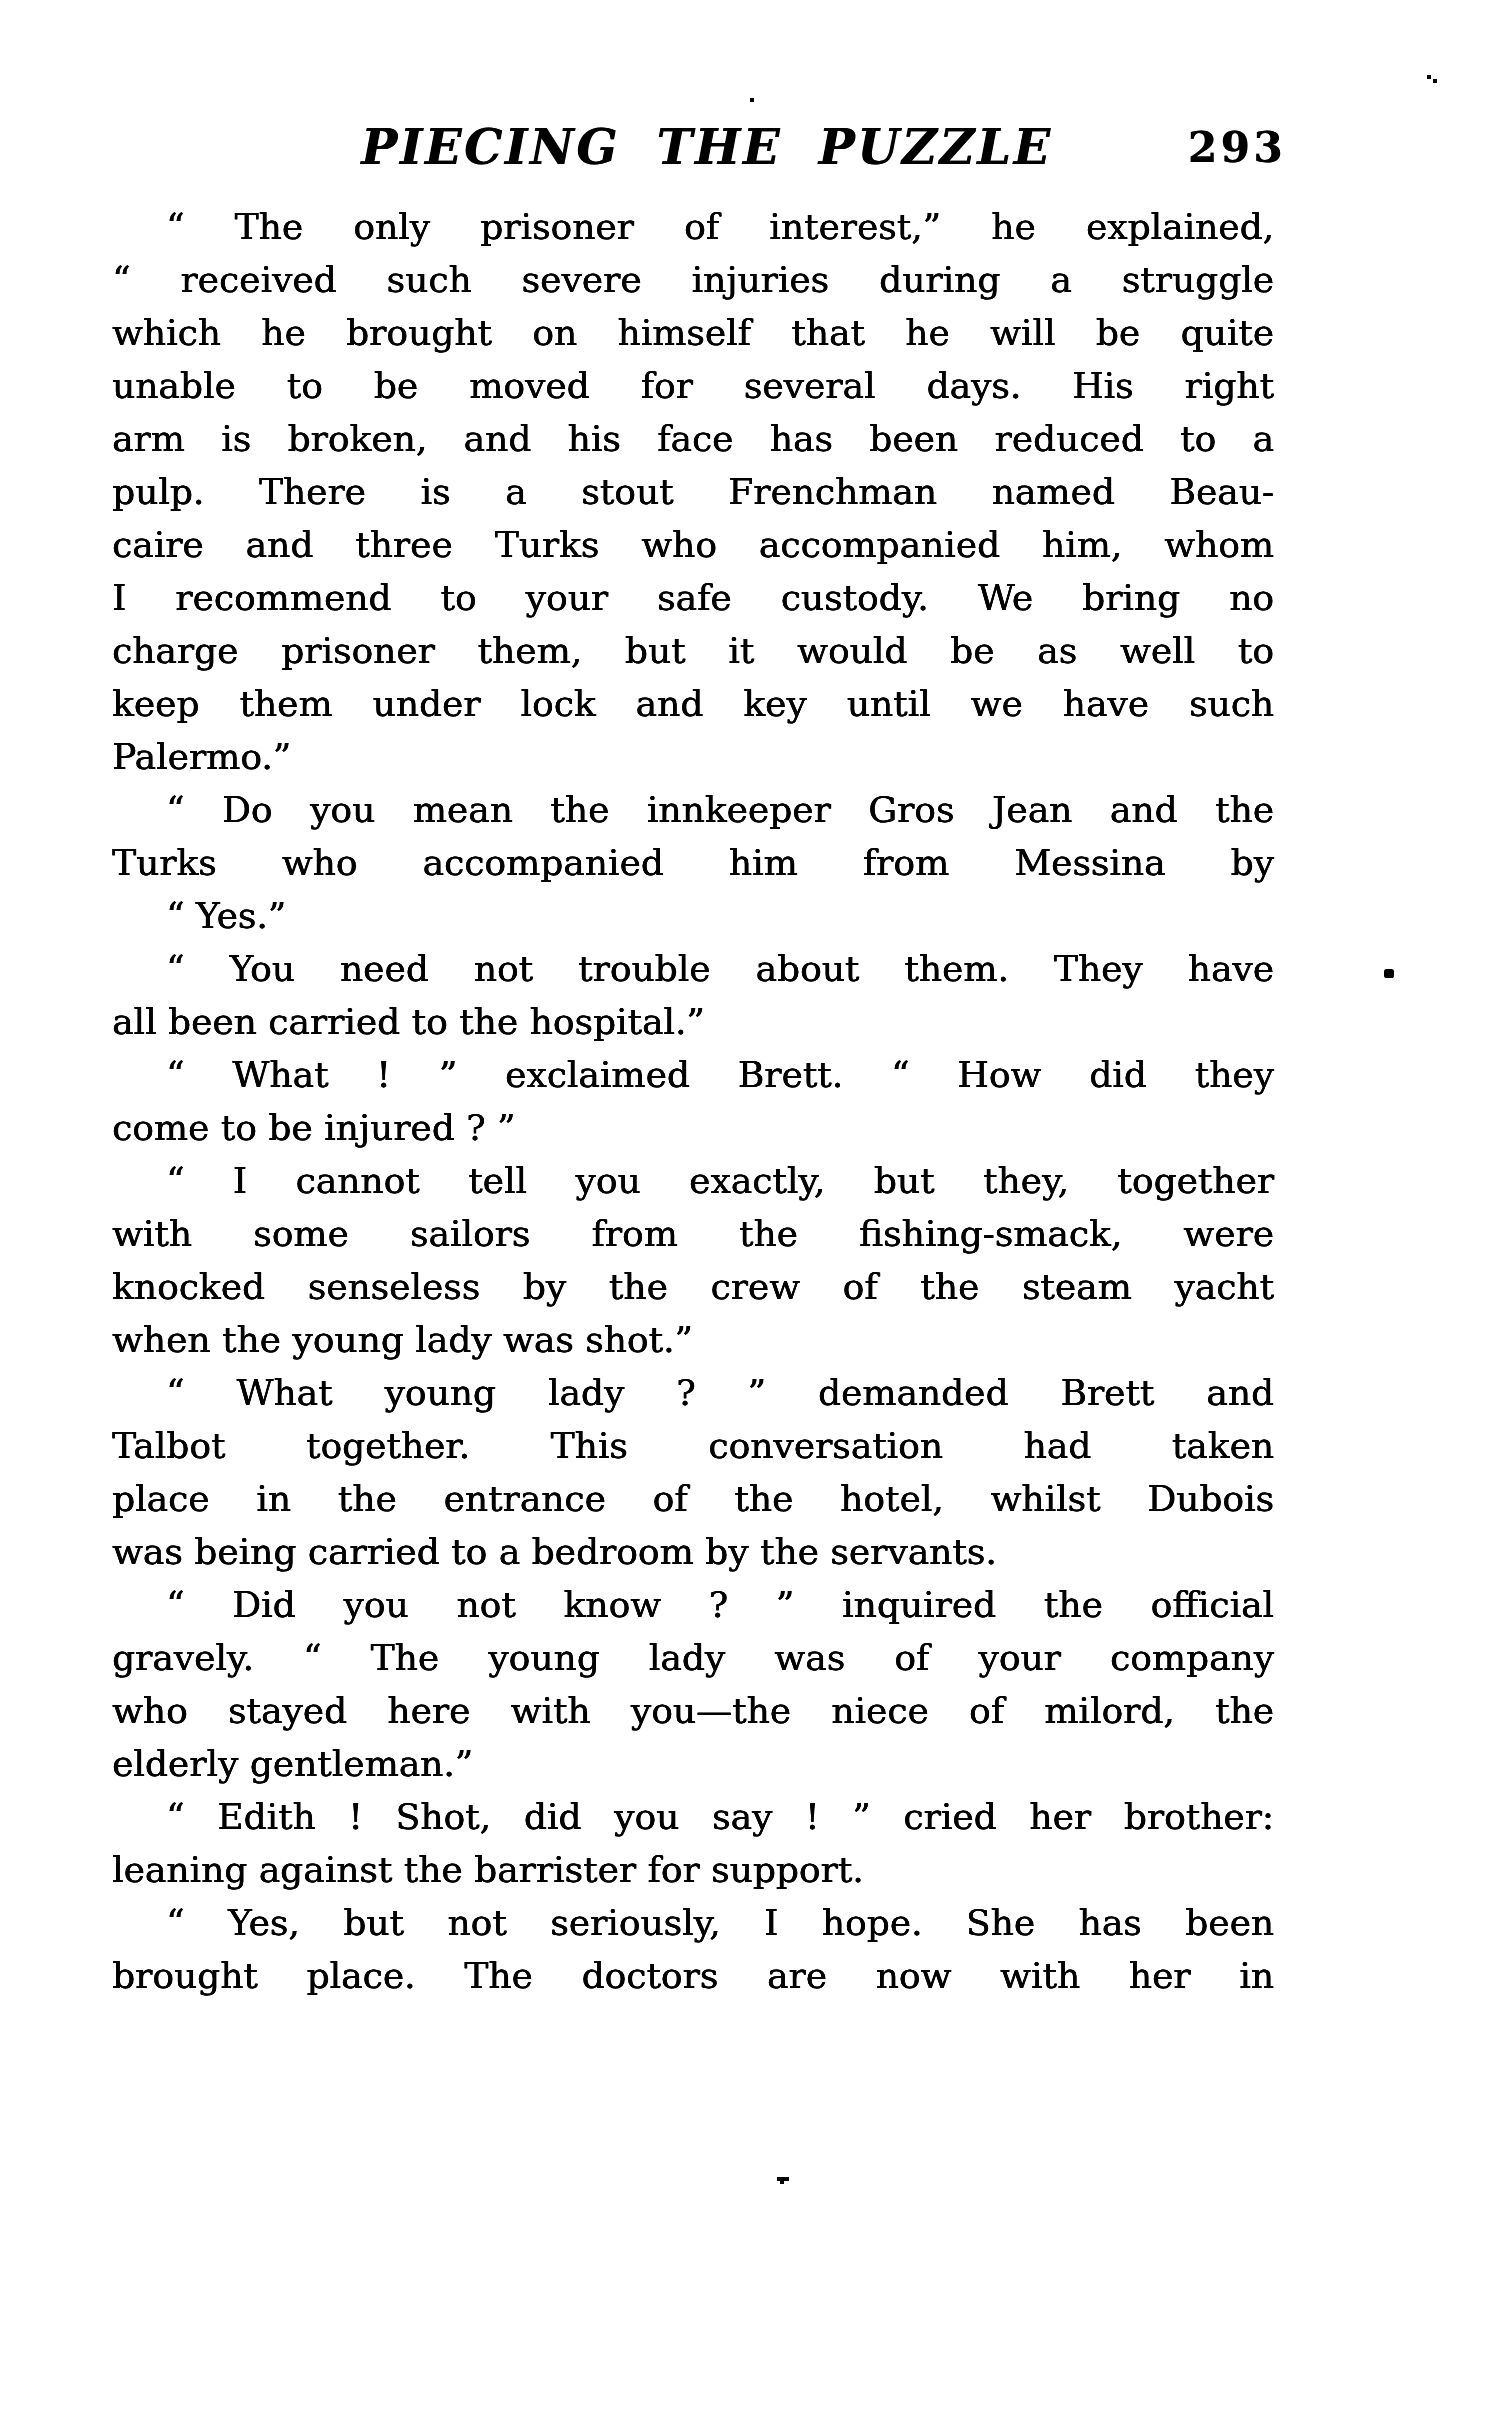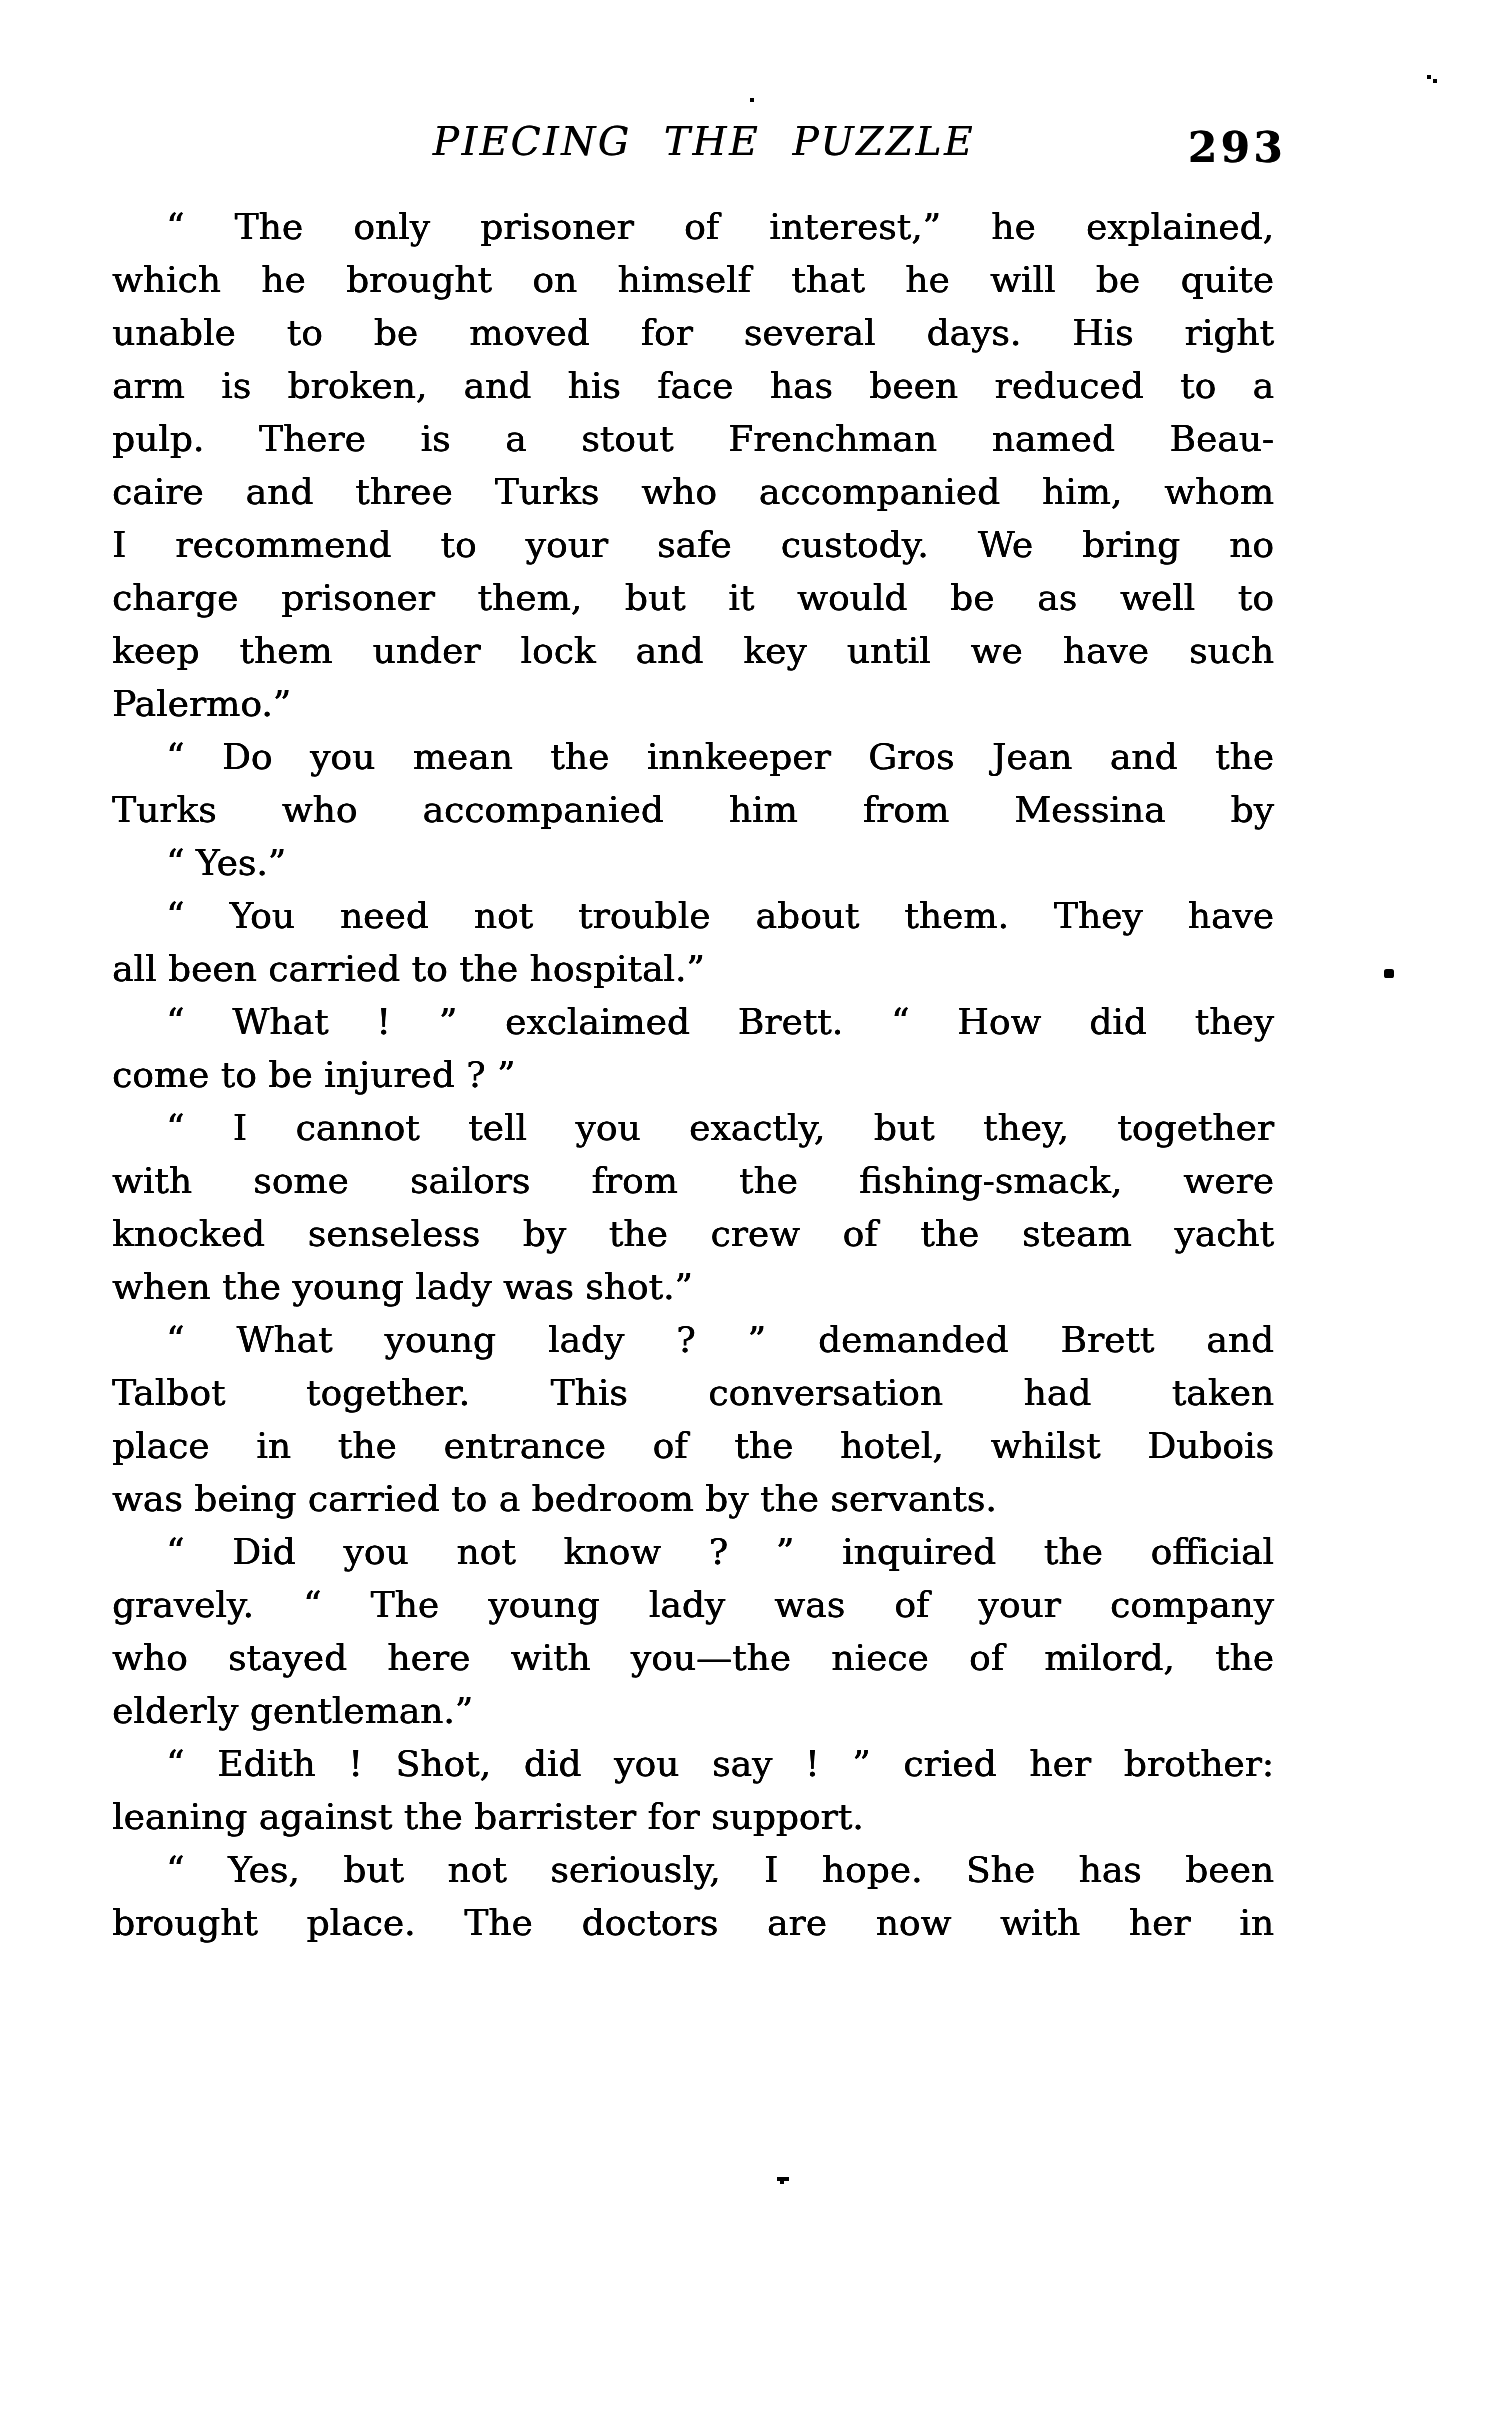--- a/index.html
+++ b/index.html
@@ -22,22 +22,22 @@
     left: 112px;
     width: 1162px;
     height: 60px;
   }
   .header-title {
     position: absolute;
     left: 50%;
     transform: translateX(-48%);
     top: 0;
     font-style: italic;
-    font-weight: normal;
-    font-size: 39px;
+    font-weight: bold;
+    font-size: 48px;
     letter-spacing: 2.6px;
     word-spacing: 17.3px;
     white-space: nowrap;
     text-shadow: 0.4px 0 0 #000;
   }
   .page-number {
     position: absolute;
     right: -12px;
     top: 3.5px;
     font-weight: bold;
@@ -75,20 +75,21 @@
 
 <div class="page">
 
   <header class="page-header">
     <span class="header-title">PIECING THE PUZZLE</span>
     <span class="page-number">293</span>
   </header>
 
   <main class="page-body">
       <div class="line first">“ The only prisoner of interest,” he explained,</div>
+      <div class="line">“ received such severe injuries during a struggle</div>
       <div class="line">which he brought on himself that he will be quite</div>
       <div class="line">unable to be moved for several days. His right</div>
       <div class="line">arm is broken, and his face has been reduced to a</div>
       <div class="line">pulp. There is a stout Frenchman named Beau-</div>
       <div class="line">caire and three Turks who accompanied him, whom</div>
       <div class="line">I recommend to your safe custody. We bring no</div>
       <div class="line">charge prisoner them, but it would be as well to</div>
       <div class="line">keep them under lock and key until we have such</div>
       <div class="line last">Palermo.”</div>
       <div class="line first">“ Do you mean the innkeeper Gros Jean and the</div>

